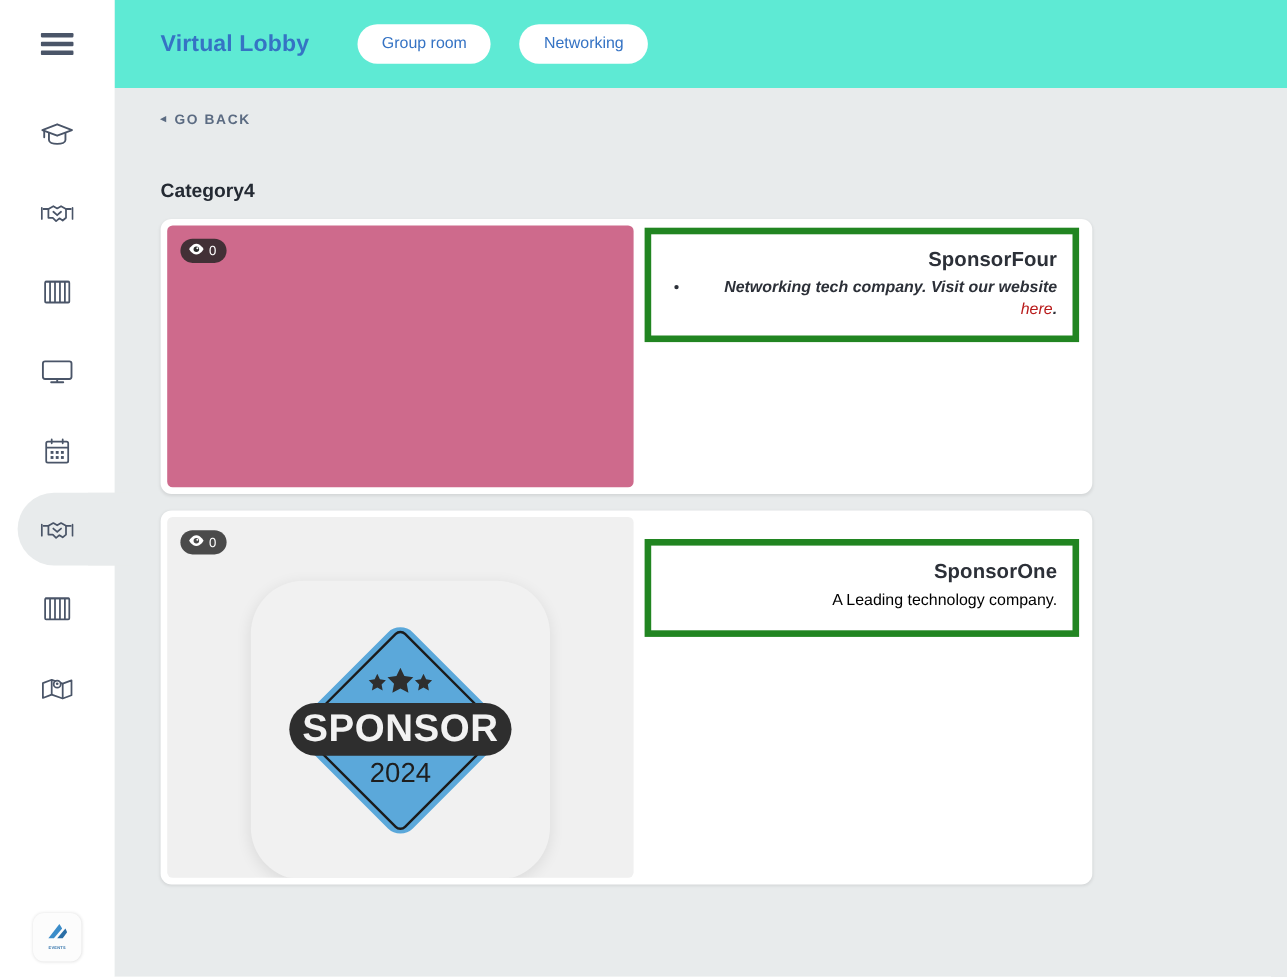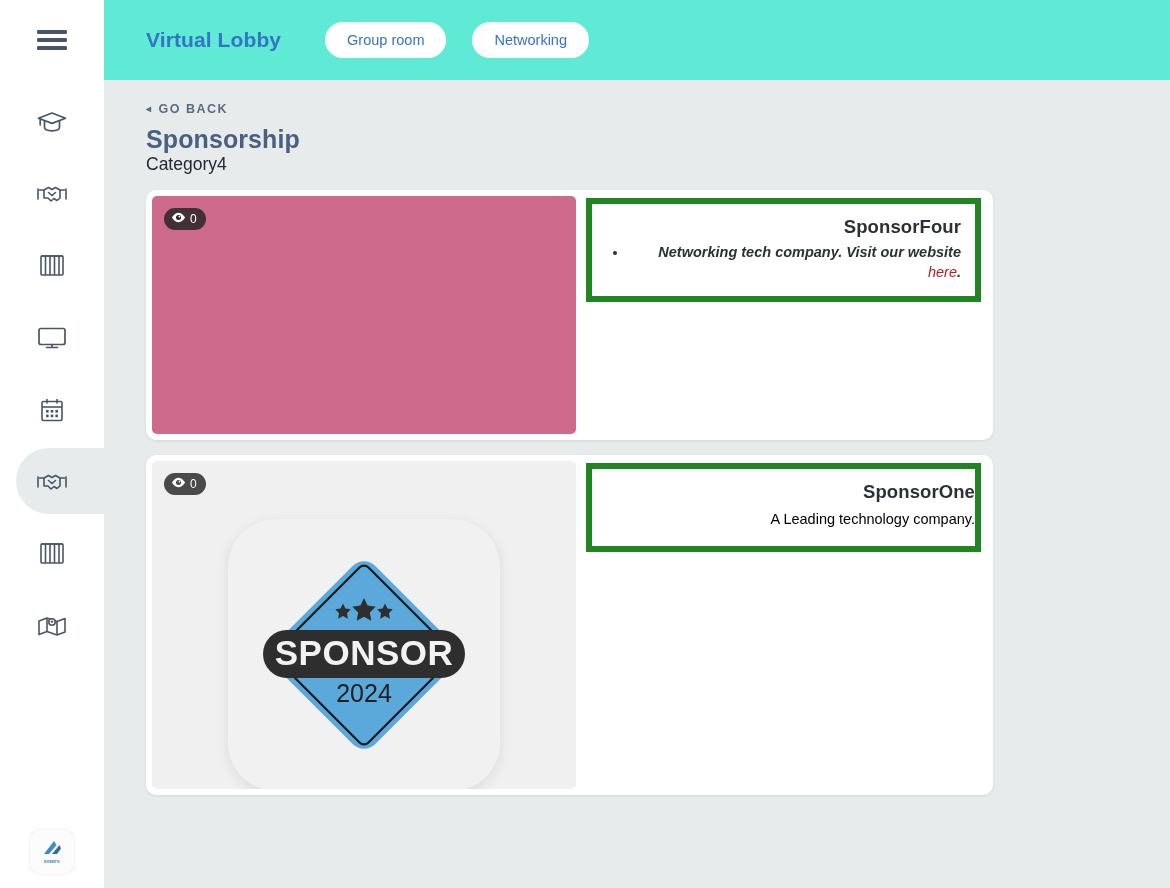--- a/index.html
+++ b/index.html
@@ -155,22 +155,23 @@
 
   .page-title {
     margin-top: 9px;
     font-size: 25px;
     font-weight: bold;
     color: #4a6080;
     letter-spacing: .1px;
   }
 
   .category-title {
+    margin-top: 47px;
     font-size: 17.5px;
-    font-weight: normal;
+    font-weight: bold;
     color: #242a33;
   }
 
   
   .sponsor-card {
     margin-top: 15px;
     width: 847px;
     background: #ffffff;
     border-radius: 10px;
     box-shadow: 0 1px 3px rgba(0,0,0,.09);
@@ -228,21 +229,21 @@
     flex: 1 1 auto;
     padding: 8px 12px 0 10px;
     text-align: right;
   }
 
   .highlight-box {
     border: 6px solid #218521;
     background: #ffffff;
     padding: 12px 14px 14px 16px;
   }
-  .highlight-box.one { padding: 12px 0 16px 16px; }
+  .highlight-box.one { padding: 12px 14px 16px 16px; margin-top: 18px; }
 
   .sponsor-name {
     font-size: 18.5px;
     font-weight: bold;
     color: #2c3038;
     letter-spacing: .1px;
   }
 
   .sponsor-desc-list {
     margin: 5px 0 0 20px;
@@ -396,21 +397,20 @@
       <button class="pill networking">Networking</button>
     </header>
 
     <div class="content">
 
       <div class="goback">
         <span class="caret">◂</span>
         <span>GO BACK</span>
       </div>
 
-      <h1 class="page-title">Sponsorship</h1>
 
       <h2 class="category-title">Category4</h2>
 
       <div class="sponsor-card tall">
         <div class="card-media pink">
           <div class="view-badge">
             <span>
               <svg width="15" height="11" viewBox="0 0 15 11">
                 <path d="M7.5 0.7 C3.6 0.7 1 5.5 1 5.5 S3.6 10.3 7.5 10.3 S14 5.5 14 5.5 S11.4 0.7 7.5 0.7 Z" fill="#ffffff"></path>
                 <circle cx="7.5" cy="5.5" r="2.5" fill="#2a2a2a"></circle>

